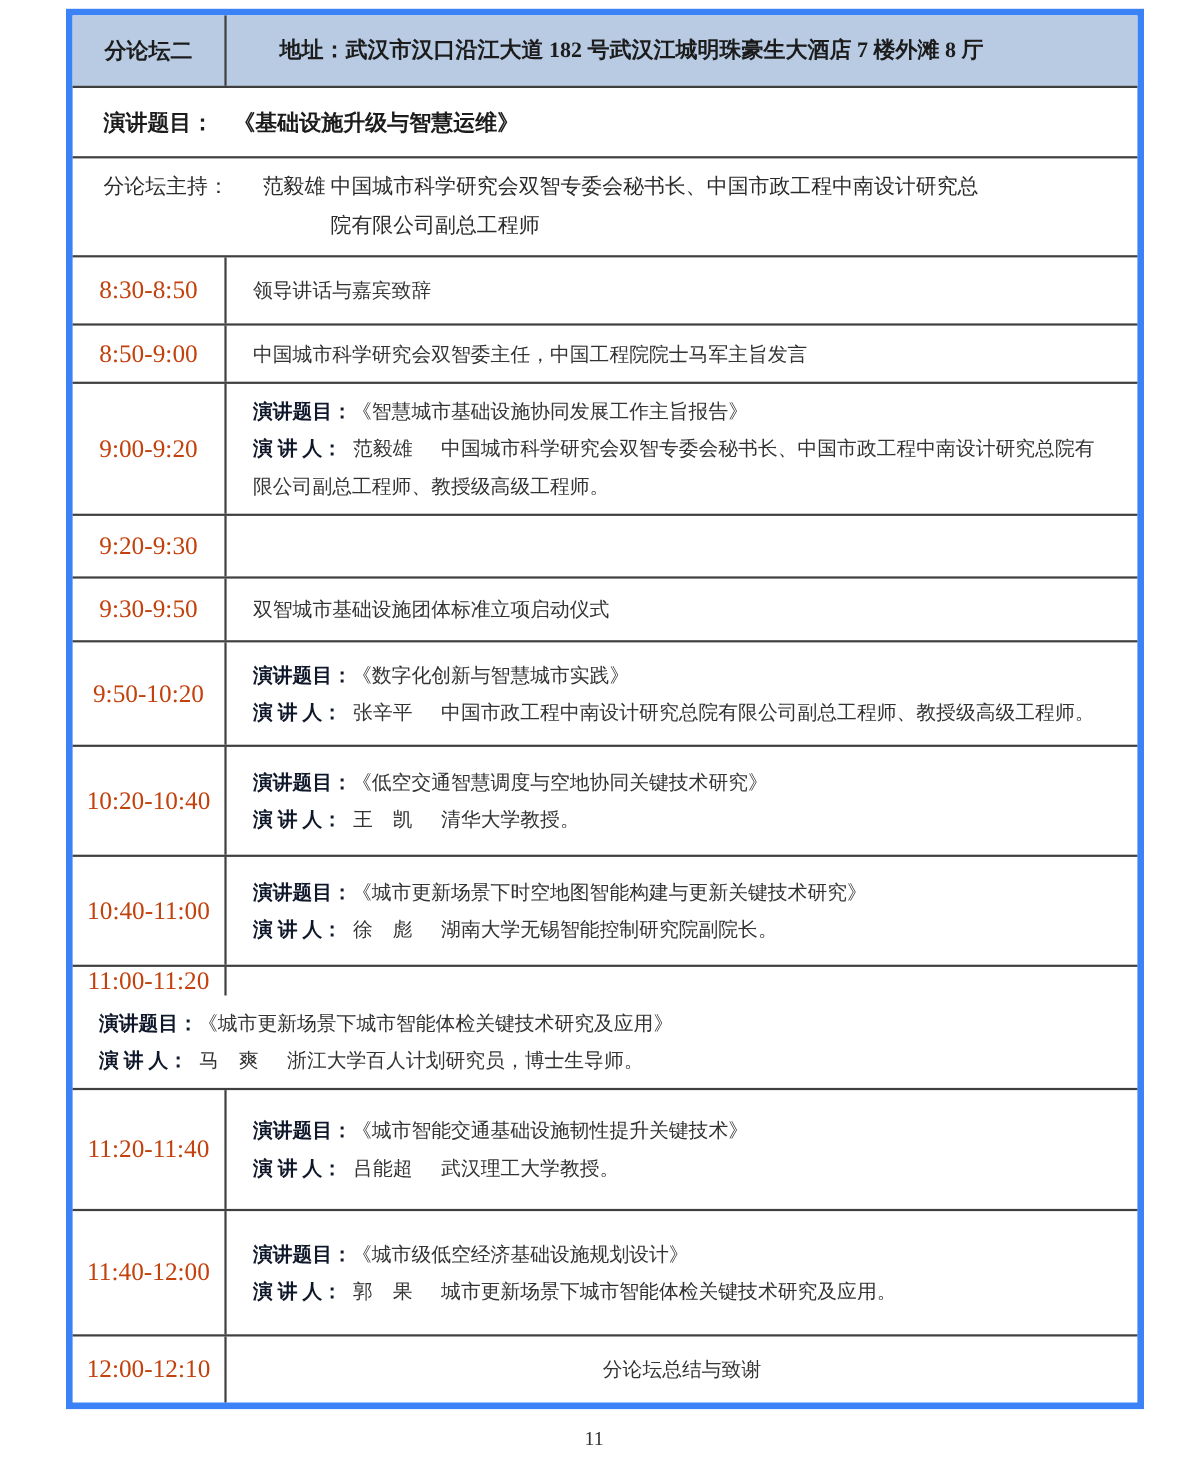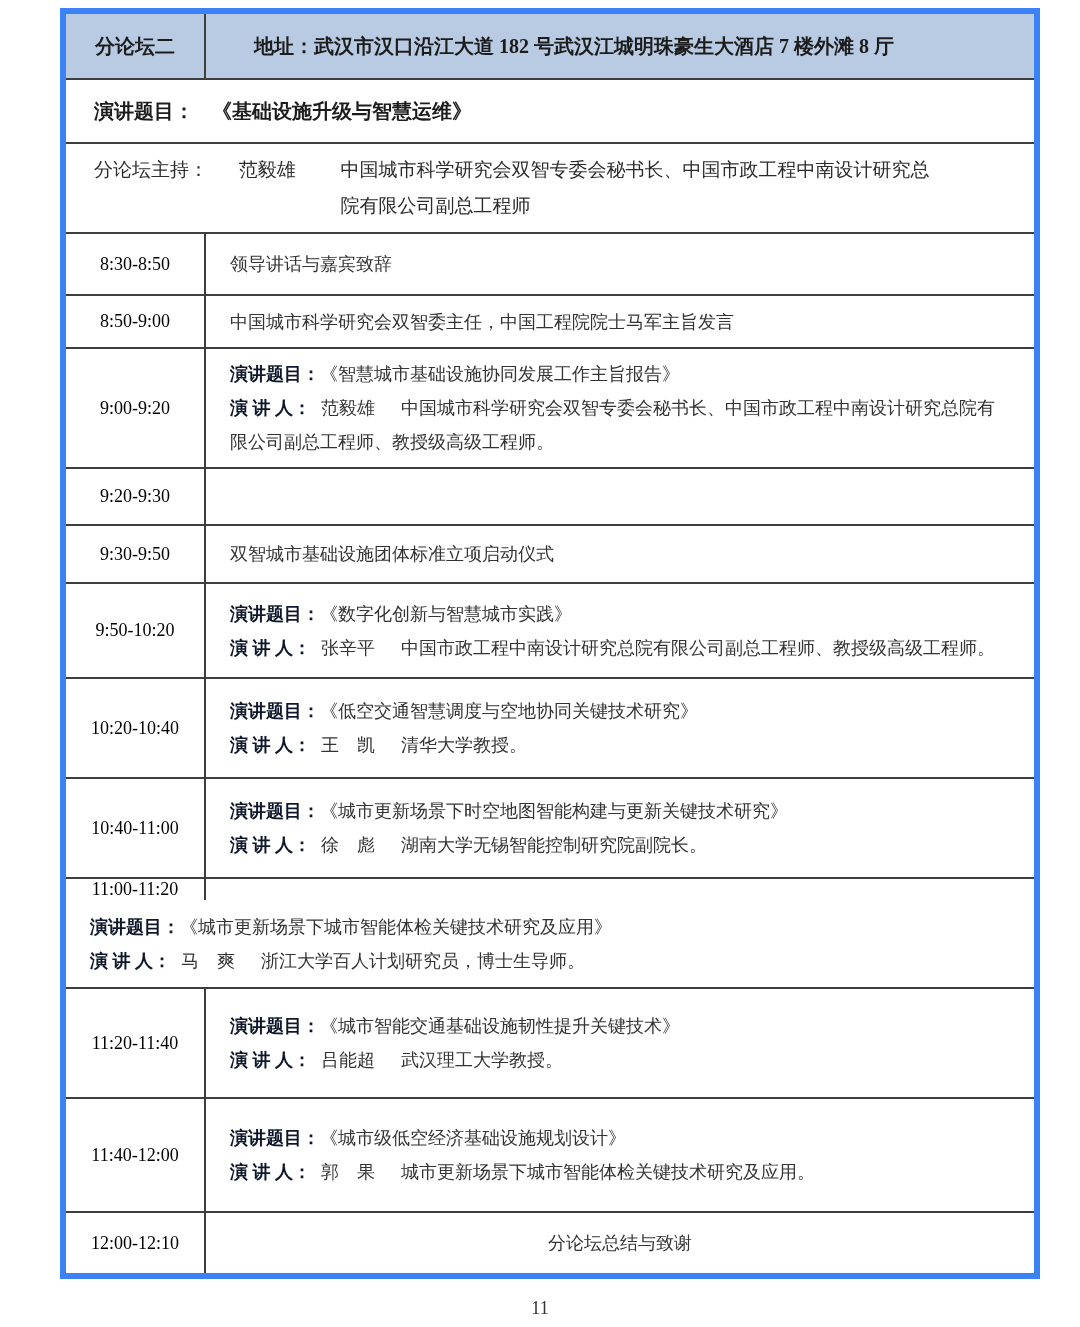--- a/index.html
+++ b/index.html
@@ -21,42 +21,42 @@
     display:flex;
     border-bottom:2px solid #3f3f3f;
     box-sizing:border-box;
   }
   .schedule .row:last-child{border-bottom:none;}
   .time-cell{
     width:140px;min-width:140px;
     border-right:2px solid #3f3f3f;
     box-sizing:border-box;
     display:flex;align-items:center;justify-content:center;
-    font-size:18px;color:#000000;
+    font-size:23px;color:#c2410c;
     text-align:center;
   }
   .content-cell{
     flex:1;
     padding:8px 24px;
     box-sizing:border-box;
     display:flex;flex-direction:column;justify-content:center;
     font-size:18px;line-height:34px;color:#333;
   }
   
   .header-row{background:#b8cbe3;min-height:66px;}
   .header-row .time-cell{font-weight:bold;font-size:20px;color:#1c1c1c;}
   .header-row .content-cell{font-weight:bold;font-size:20px;color:#1c1c1c;justify-content:center;margin-left:24px;}
   
   .full-row{min-height:64px;align-items:center;padding:6px 0 6px 28px;box-sizing:border-box;}
   .theme-row{font-weight:bold;font-size:20px;color:#1c1c1c;}
   .theme-value{margin-left:18px;}
   .host-row{display:block;min-height:81px;font-size:19px;line-height:36px;padding-top:8px;padding-bottom:8px;}
   .host-label{display:inline-block;vertical-align:top;}
   .host-name{display:inline-block;vertical-align:top;margin-left:26px;}
-  .host-affil{display:inline-block;vertical-align:top;margin-left:40px;width:600px;}
+  .host-affil{display:inline-block;vertical-align:top;width:600px;}
   
   .schedule .row:nth-child(1){min-height:62px;}
   .schedule .row:nth-child(2){min-height:53px;}
   .schedule .row:nth-child(3){min-height:112px;}
   .schedule .row:nth-child(4){min-height:57px;}
   .schedule .row:nth-child(5){min-height:58px;}
   .schedule .row:nth-child(6){min-height:95px;}
   .schedule .row:nth-child(7){min-height:100px;}
   .schedule .row:nth-child(8){min-height:100px;}
   .schedule .row:nth-child(9){min-height:110px;flex-direction:column;}

